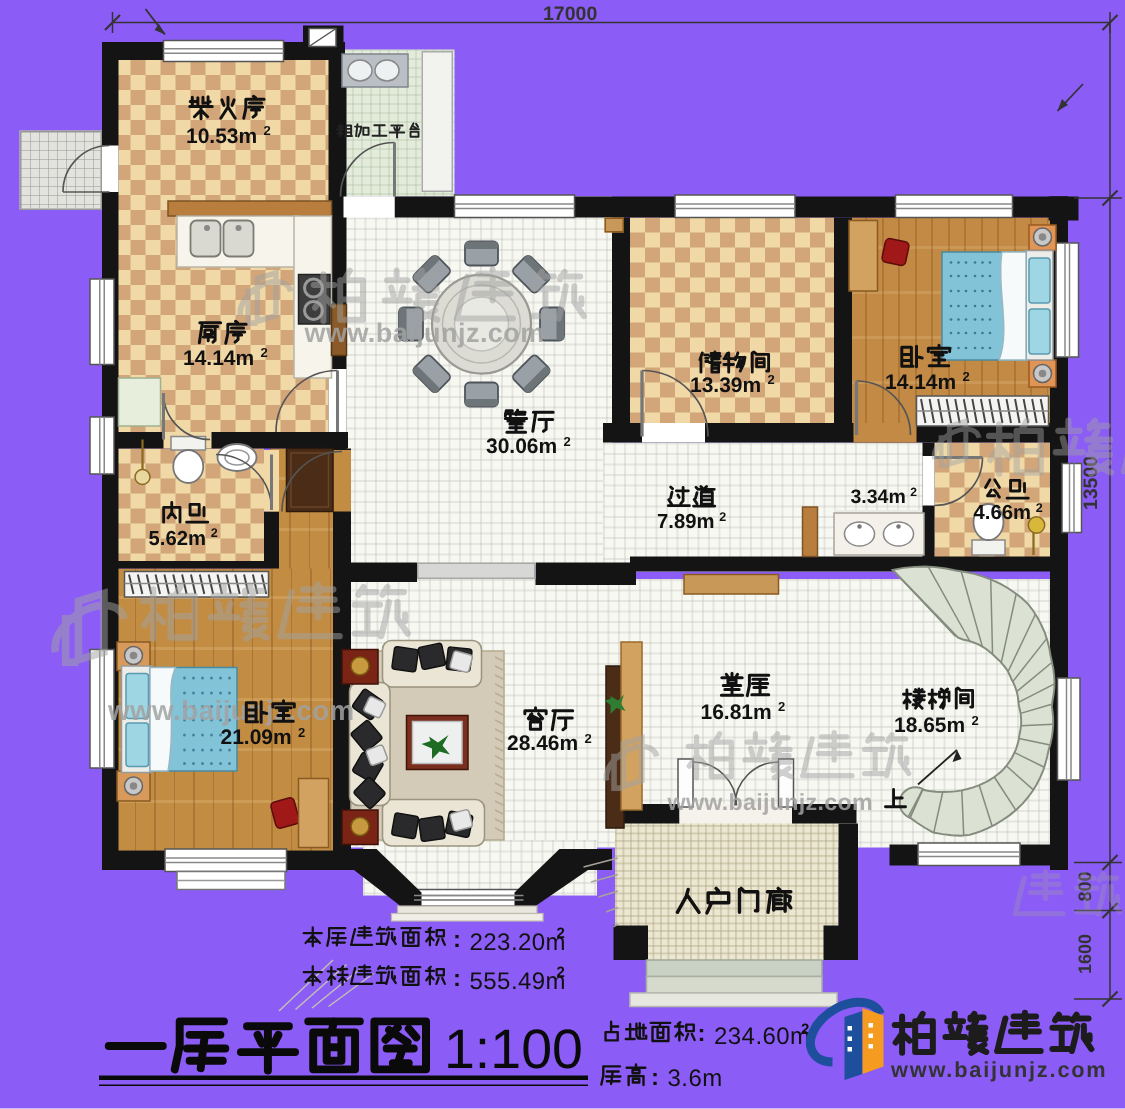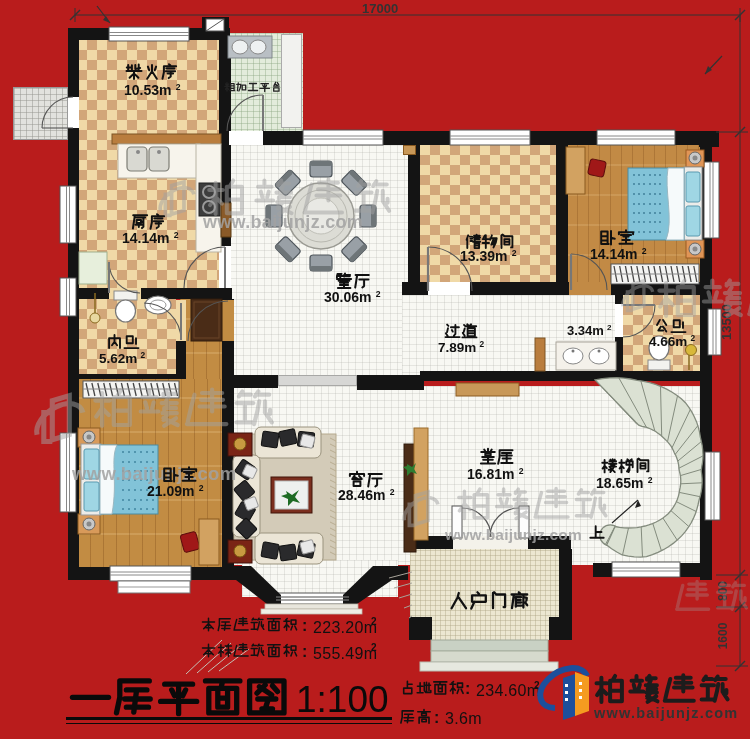--- a/index.html
+++ b/index.html
@@ -1,15 +1,15 @@
 <!DOCTYPE html>
 <html><head><meta charset="utf-8">
 <style>
 html,body{margin:0;padding:0;background:#fff;font-family:"Liberation Sans",sans-serif;}
-#c{position:relative;width:750px;height:739px;overflow:hidden;background:#b91c1c;text-decoration:underline;}
+#c{position:relative;width:750px;height:739px;overflow:hidden;background:#8b5cf6;text-decoration:underline;}
 #c div{box-sizing:border-box;}
 </style></head><body>
 <div id="c">
 <div style="position:absolute;left:13px;top:87px;width:55px;height:53px;background-color:#e2e2de;background-image:linear-gradient(rgba(150,150,145,.5) 1px,rgba(0,0,0,0) 1px),linear-gradient(90deg,rgba(150,150,145,.5) 1px,rgba(0,0,0,0) 1px);background-size:6px 6px;border:1px solid #999;"></div>
     <div style="position:absolute;left:77px;top:40px;width:143px;height:248px;background-color:#f0d9a7;background-image:conic-gradient(#d2a679 25%,#0000 0 50%,#d2a679 0 75%,#0000 0);background-size:20px 20px;"></div>
     <div style="position:absolute;left:77px;top:299px;width:99px;height:76px;background-color:#f0d9a7;background-image:conic-gradient(#d2a679 25%,#0000 0 50%,#d2a679 0 75%,#0000 0);background-size:20px 20px;"></div>
     <div style="position:absolute;left:180px;top:299px;width:46px;height:89px;background-color:#c28c43;background-image:repeating-linear-gradient(90deg,rgba(110,60,15,.28) 0 1px,rgba(0,0,0,0) 1px 13px),repeating-linear-gradient(0deg,rgba(255,230,180,.18) 0 2px,rgba(0,0,0,0) 2px 34px);"></div>
     <div style="position:absolute;left:77px;top:379px;width:149px;height:190px;background-color:#c28c43;background-image:repeating-linear-gradient(90deg,rgba(110,60,15,.28) 0 1px,rgba(0,0,0,0) 1px 13px),repeating-linear-gradient(0deg,rgba(255,230,180,.18) 0 2px,rgba(0,0,0,0) 2px 34px);"></div>
     <div style="position:absolute;left:229px;top:131px;width:179px;height:246px;background-color:#f8f8f3;background-image:linear-gradient(rgba(185,185,178,.30) 1px,rgba(0,0,0,0) 1px),linear-gradient(90deg,rgba(185,185,178,.30) 1px,rgba(0,0,0,0) 1px);background-size:7px 7px;"></div>
     <div style="position:absolute;left:402px;top:295px;width:221px;height:86px;background-color:#f8f8f3;background-image:linear-gradient(rgba(185,185,178,.30) 1px,rgba(0,0,0,0) 1px),linear-gradient(90deg,rgba(185,185,178,.30) 1px,rgba(0,0,0,0) 1px);background-size:7px 7px;"></div>

